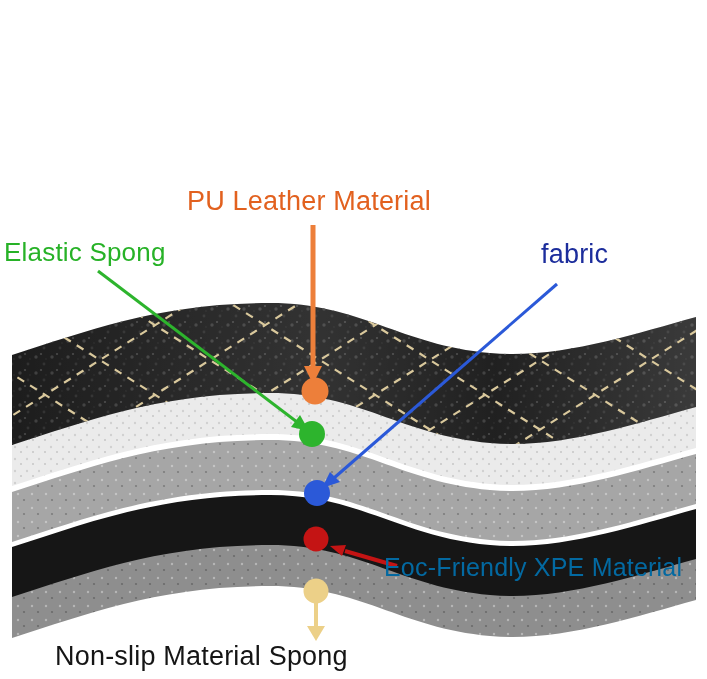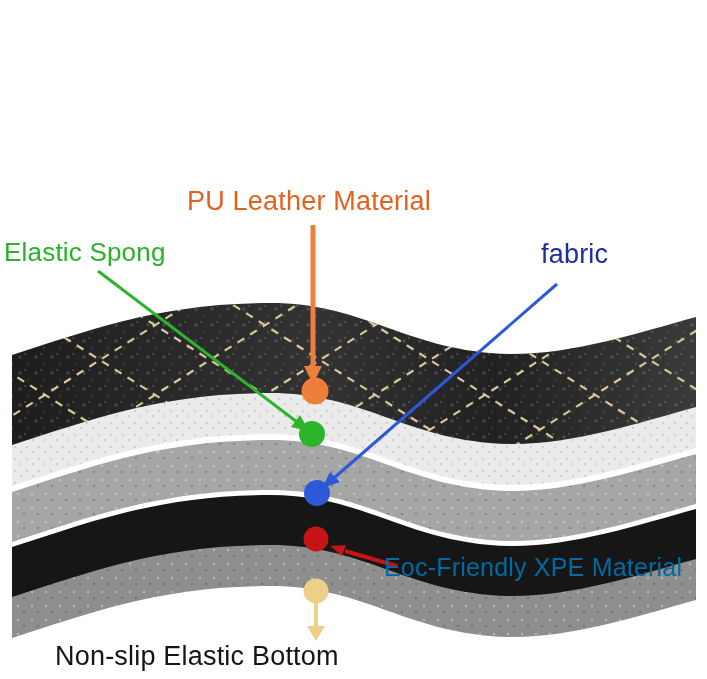--- a/index.html
+++ b/index.html
@@ -136,15 +136,15 @@
     <circle cx="312" cy="434" r="13" style="fill: rgb(45, 180, 45);"></circle>
     <circle cx="317" cy="493" r="13" style="fill: rgb(43, 89, 216);"></circle>
     <circle cx="316" cy="539" r="12.5" style="fill: rgb(196, 20, 20);"></circle>
     <circle cx="316" cy="591" r="12.5" style="fill: rgb(236, 208, 136);"></circle>
   </svg>
 
   <div class="label label-pu" style="color: rgb(226, 97, 31);">PU Leather Material</div>
   <div class="label label-elastic" style="color: rgb(39, 178, 39);">Elastic Spong</div>
   <div class="label label-fabric" style="color: rgb(28, 45, 156);">fabric</div>
   <div class="label label-xpe" style="color: #0369a1;">Eoc-Friendly XPE Material</div>
-  <div class="label label-nonslip" style="color: rgb(21, 21, 21);">Non-slip Elastic Bottom</div>
+  <div class="label label-nonslip" style="color: rgb(21, 21, 21);">Non-slip Material Spong</div>
 
 </div>
 
 </body></html>

